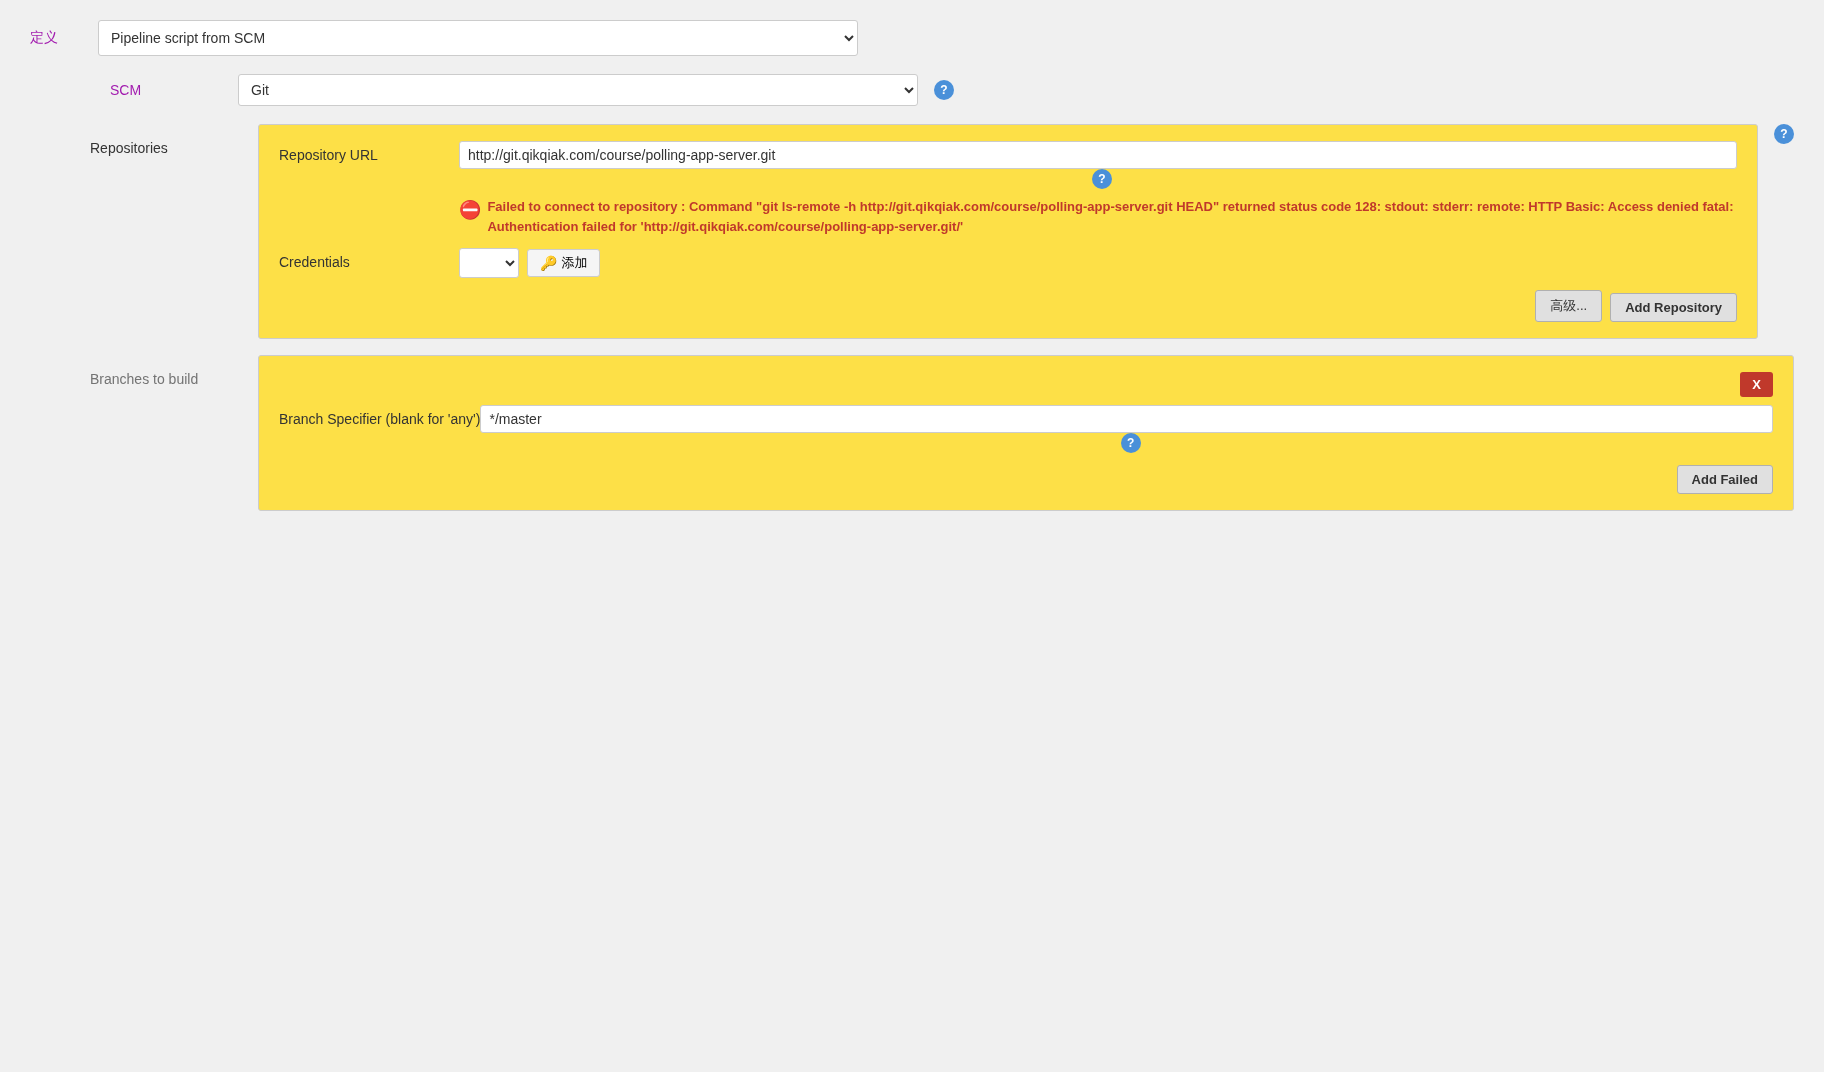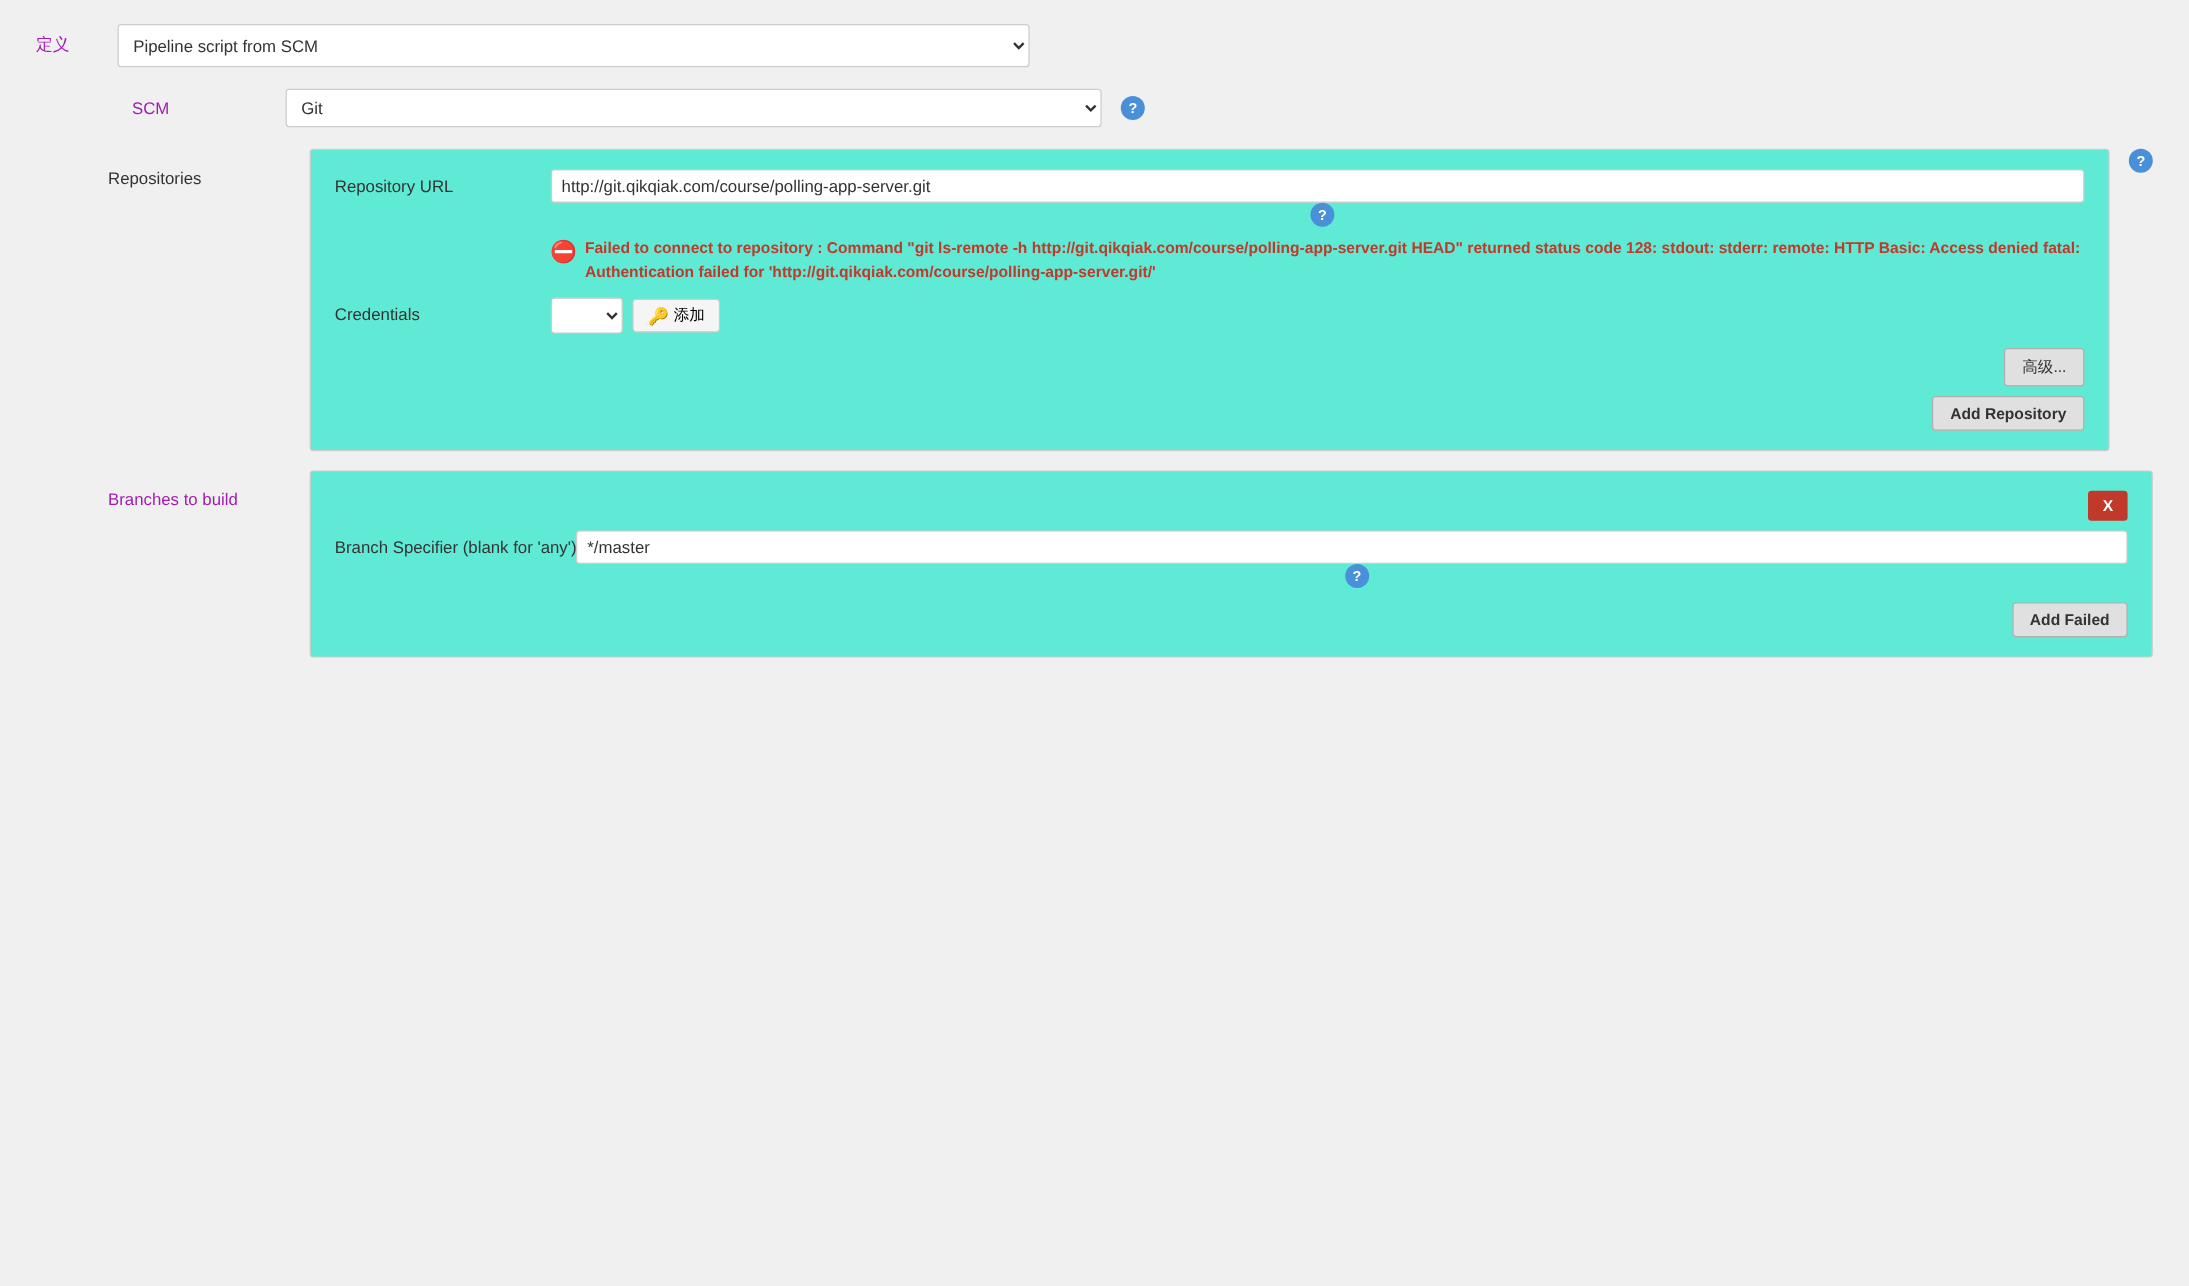--- a/index.html
+++ b/index.html
@@ -33,21 +33,21 @@
       border-radius: 50%;
       background: #4a90d9;
       color: #fff;
       font-size: 12px;
       font-weight: bold;
       cursor: pointer;
       margin-left: 8px;
       flex-shrink: 0;
     }
     .section-box {
-      background: #5eead4;
+      background: #fde047;
       border: 1px solid #ccc;
       border-radius: 3px;
       padding: 16px 20px;
       flex: 1;
     }
     .inner-row {
       display: flex;
       align-items: flex-start;
       margin-bottom: 12px;
     }
@@ -138,21 +138,21 @@
       color: #fff;
       font-size: 13px;
       font-weight: bold;
       cursor: pointer;
     }
     .section-actions {
       display: flex;
       justify-content: flex-end;
       margin-top: 12px;
       gap: 8px;
-      flex-direction: column;
+      flex-direction: row;
       align-items: flex-end;
     }
     .top-row {
       display: flex;
       align-items: center;
       gap: 8px;
       margin-bottom: 18px;
     }
     .top-label {
       font-size: 14px;
@@ -175,21 +175,21 @@
     .branches-outer {
       display: flex;
       align-items: flex-start;
       gap: 8px;
       margin-bottom: 16px;
       padding-left: 60px;
     }
     .branch-label {
       min-width: 160px;
       padding-top: 16px;
-      color: #a21caf;
+      color: #737373;
       font-size: 14px;
     }
     .section-header-row {
       display: flex;
       justify-content: flex-end;
       margin-bottom: 8px;
     }
     .key-icon {
       font-size: 14px;
     }

